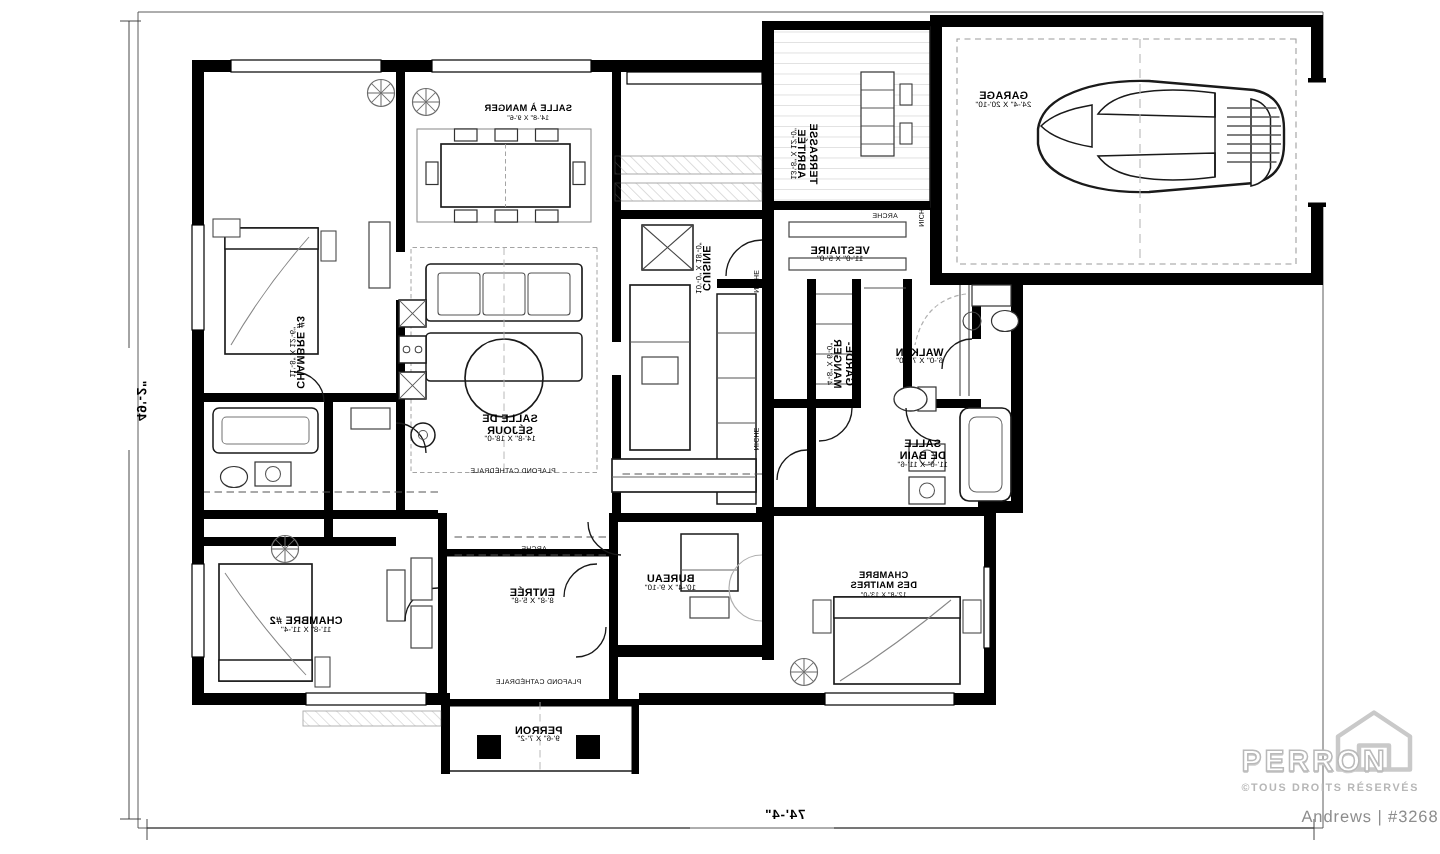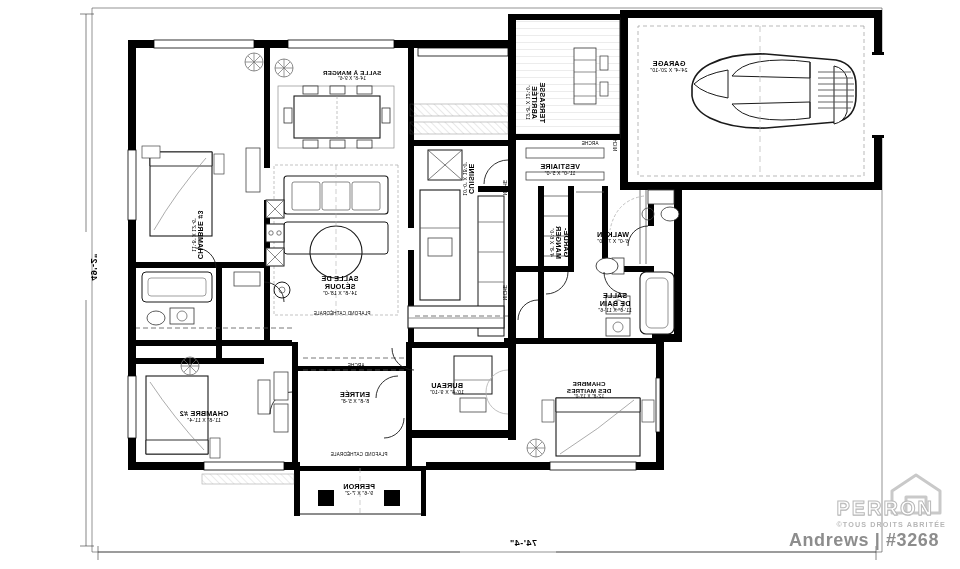--- a/index.html
+++ b/index.html
@@ -101,24 +101,24 @@
   }
   #brand-mark {
     position: absolute;
     right: 12px;
     bottom: 52px;
     width: 62px;
     height: 46px;
   }
   #plan-title {
     position: absolute;
-    right: 21px;
+    right: 1px;
     bottom: 18px;
-    font-size: 18px;
-    font-weight: bold;
+    font-size: 11px;
+    font-weight: normal;
     color: #8d8d8d;
     letter-spacing: .6px;
   }
 </style>
 </head>
 <body>
 
 
 
 <div id="plan-root">
@@ -575,21 +575,21 @@
     <div class="dimtext rot90" id="dim-right" style="left:852px; top:262px;">49'-2"</div>
   </div>
 
   <svg id="brand-mark" viewBox="0 0 62 46">
     <path d="M6 42 L6 20 L30 4 L54 20 L54 42 Z" fill="none" stroke="#c9c9c9" stroke-width="3" stroke-linejoin="round"></path>
     <path d="M20 42 L20 26 L40 26 L40 42" fill="none" stroke="#c9c9c9" stroke-width="3" stroke-linejoin="round"></path>
   </svg>
 
   <div id="brand">
     <div class="wm-line1">PERRON</div>
-    <div class="wm-rights">©TOUS DROITS ABRITÉE</div>
+    <div class="wm-rights">©TOUS DROITS RÉSERVÉS</div>
   </div>
 
   <div id="plan-title">Andrews | #3268</div>
 
 </div>
 
 
 
 <domain>Diagram</domain>
 

